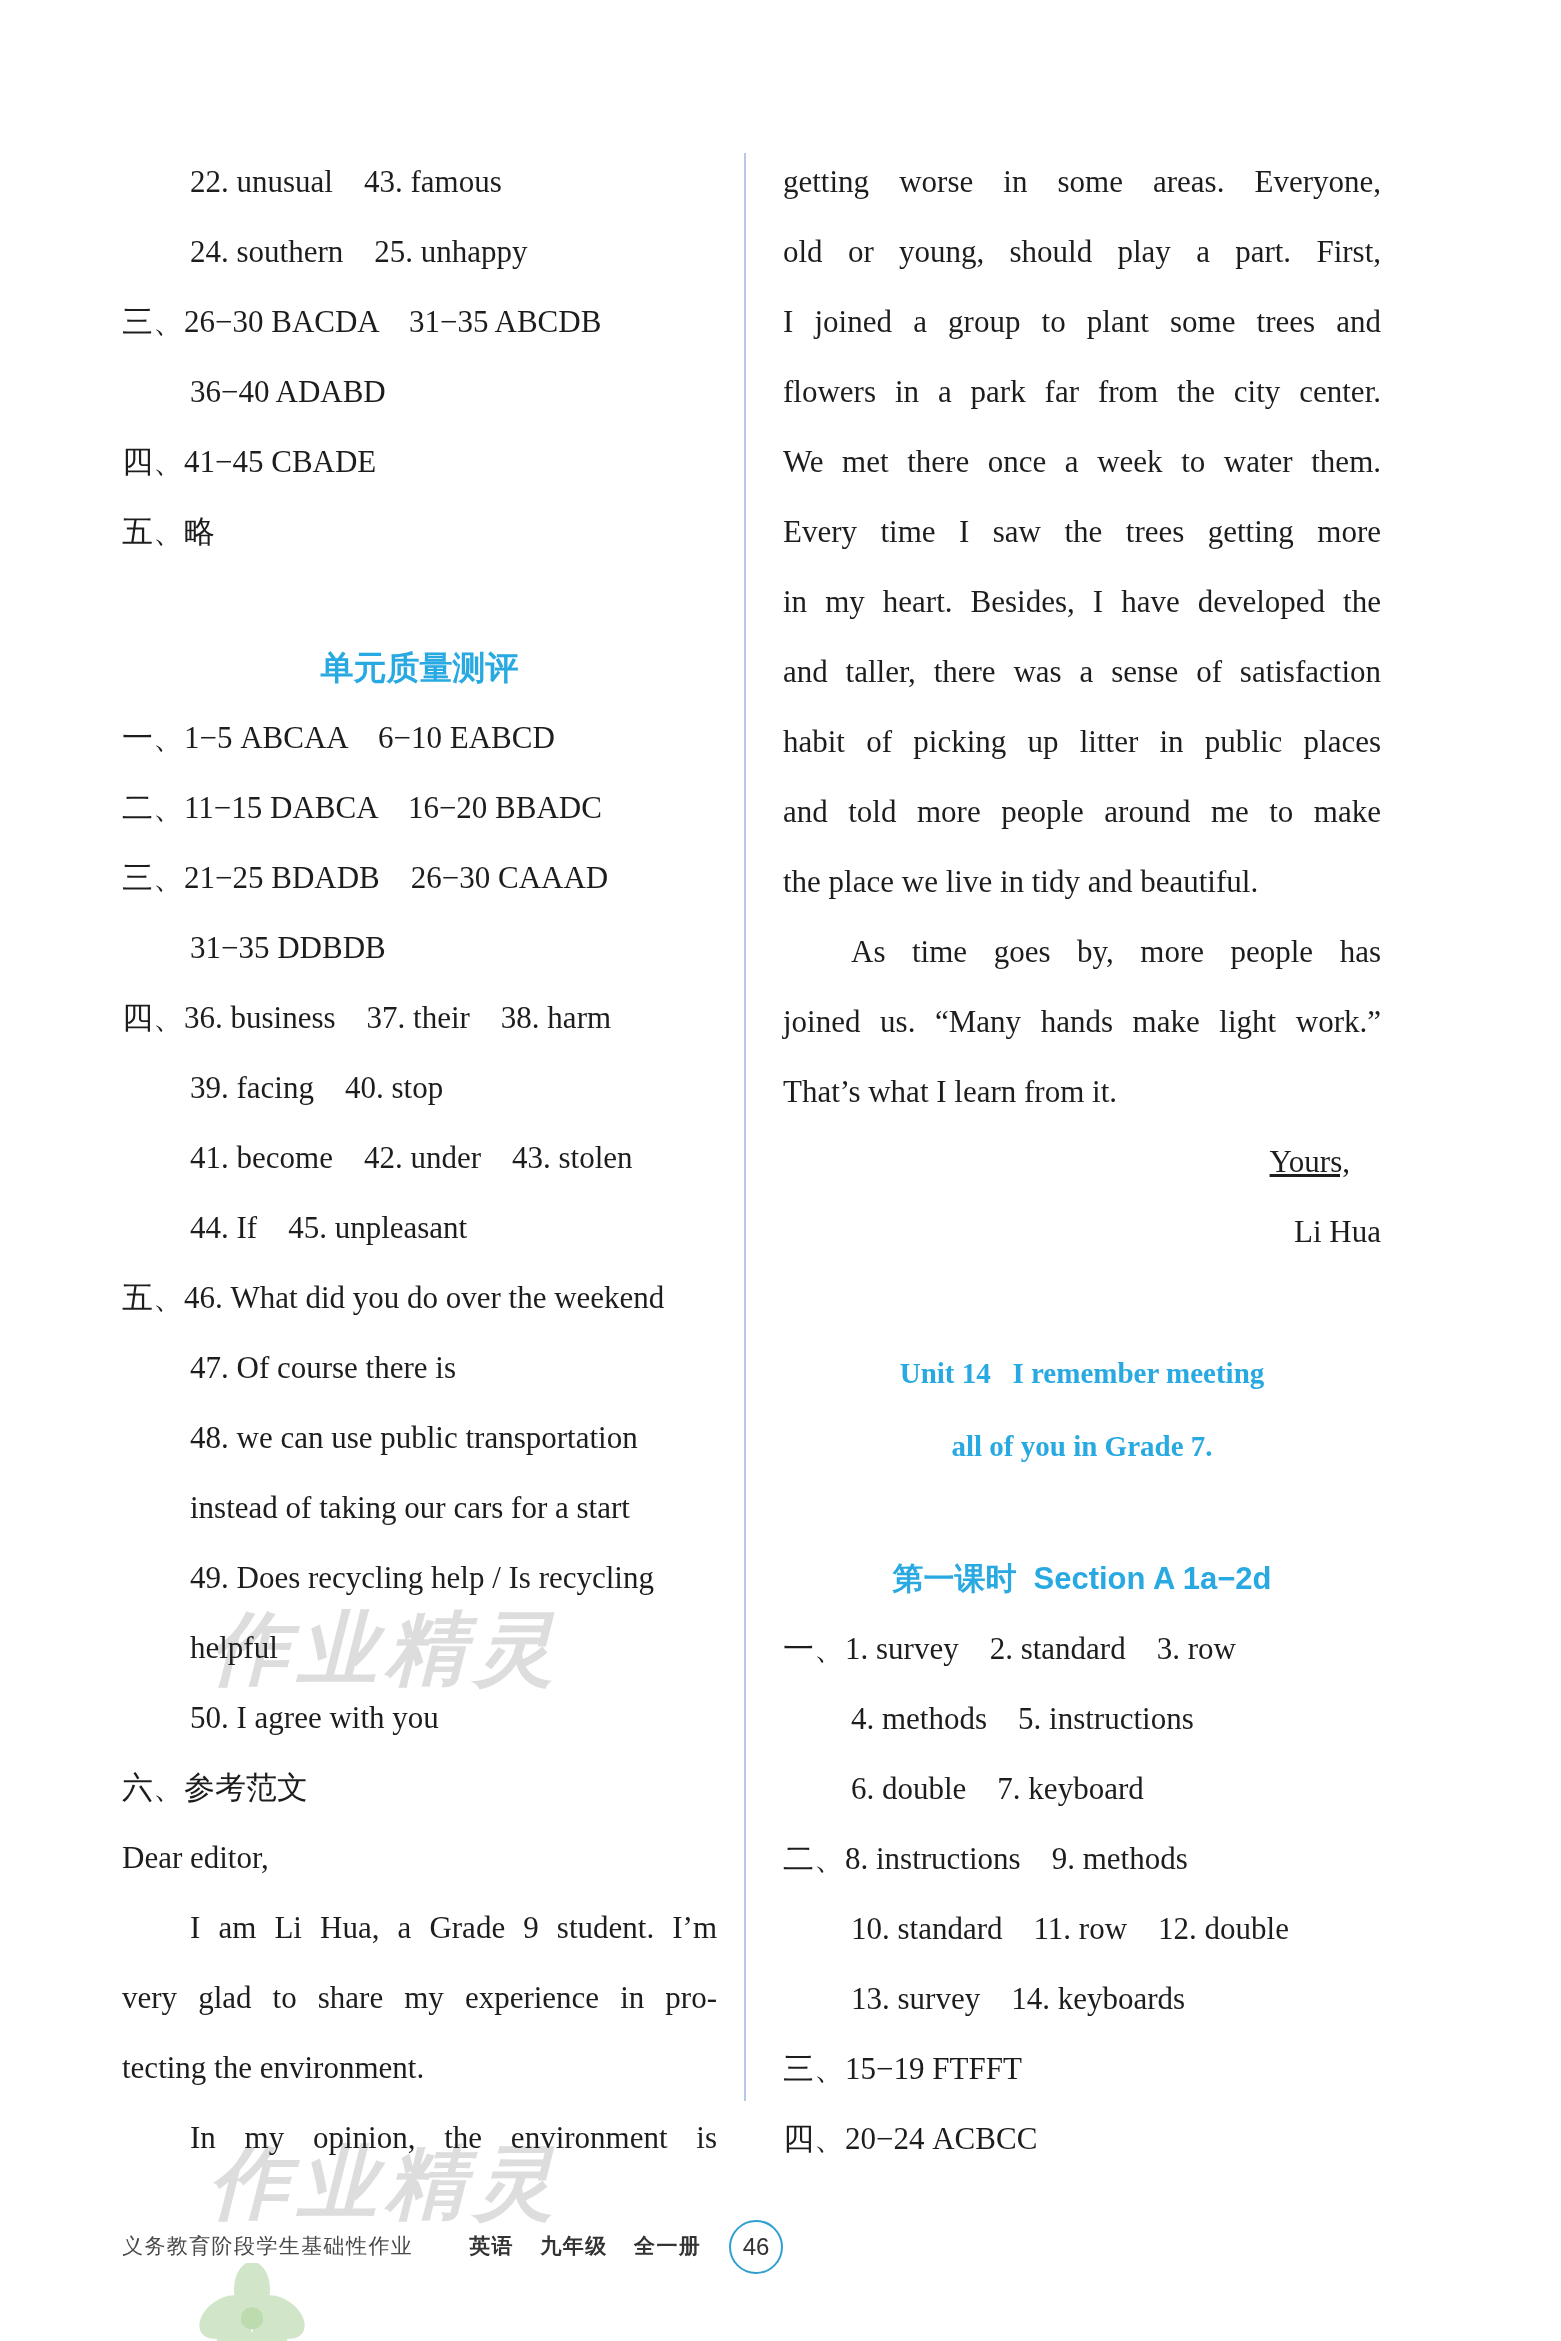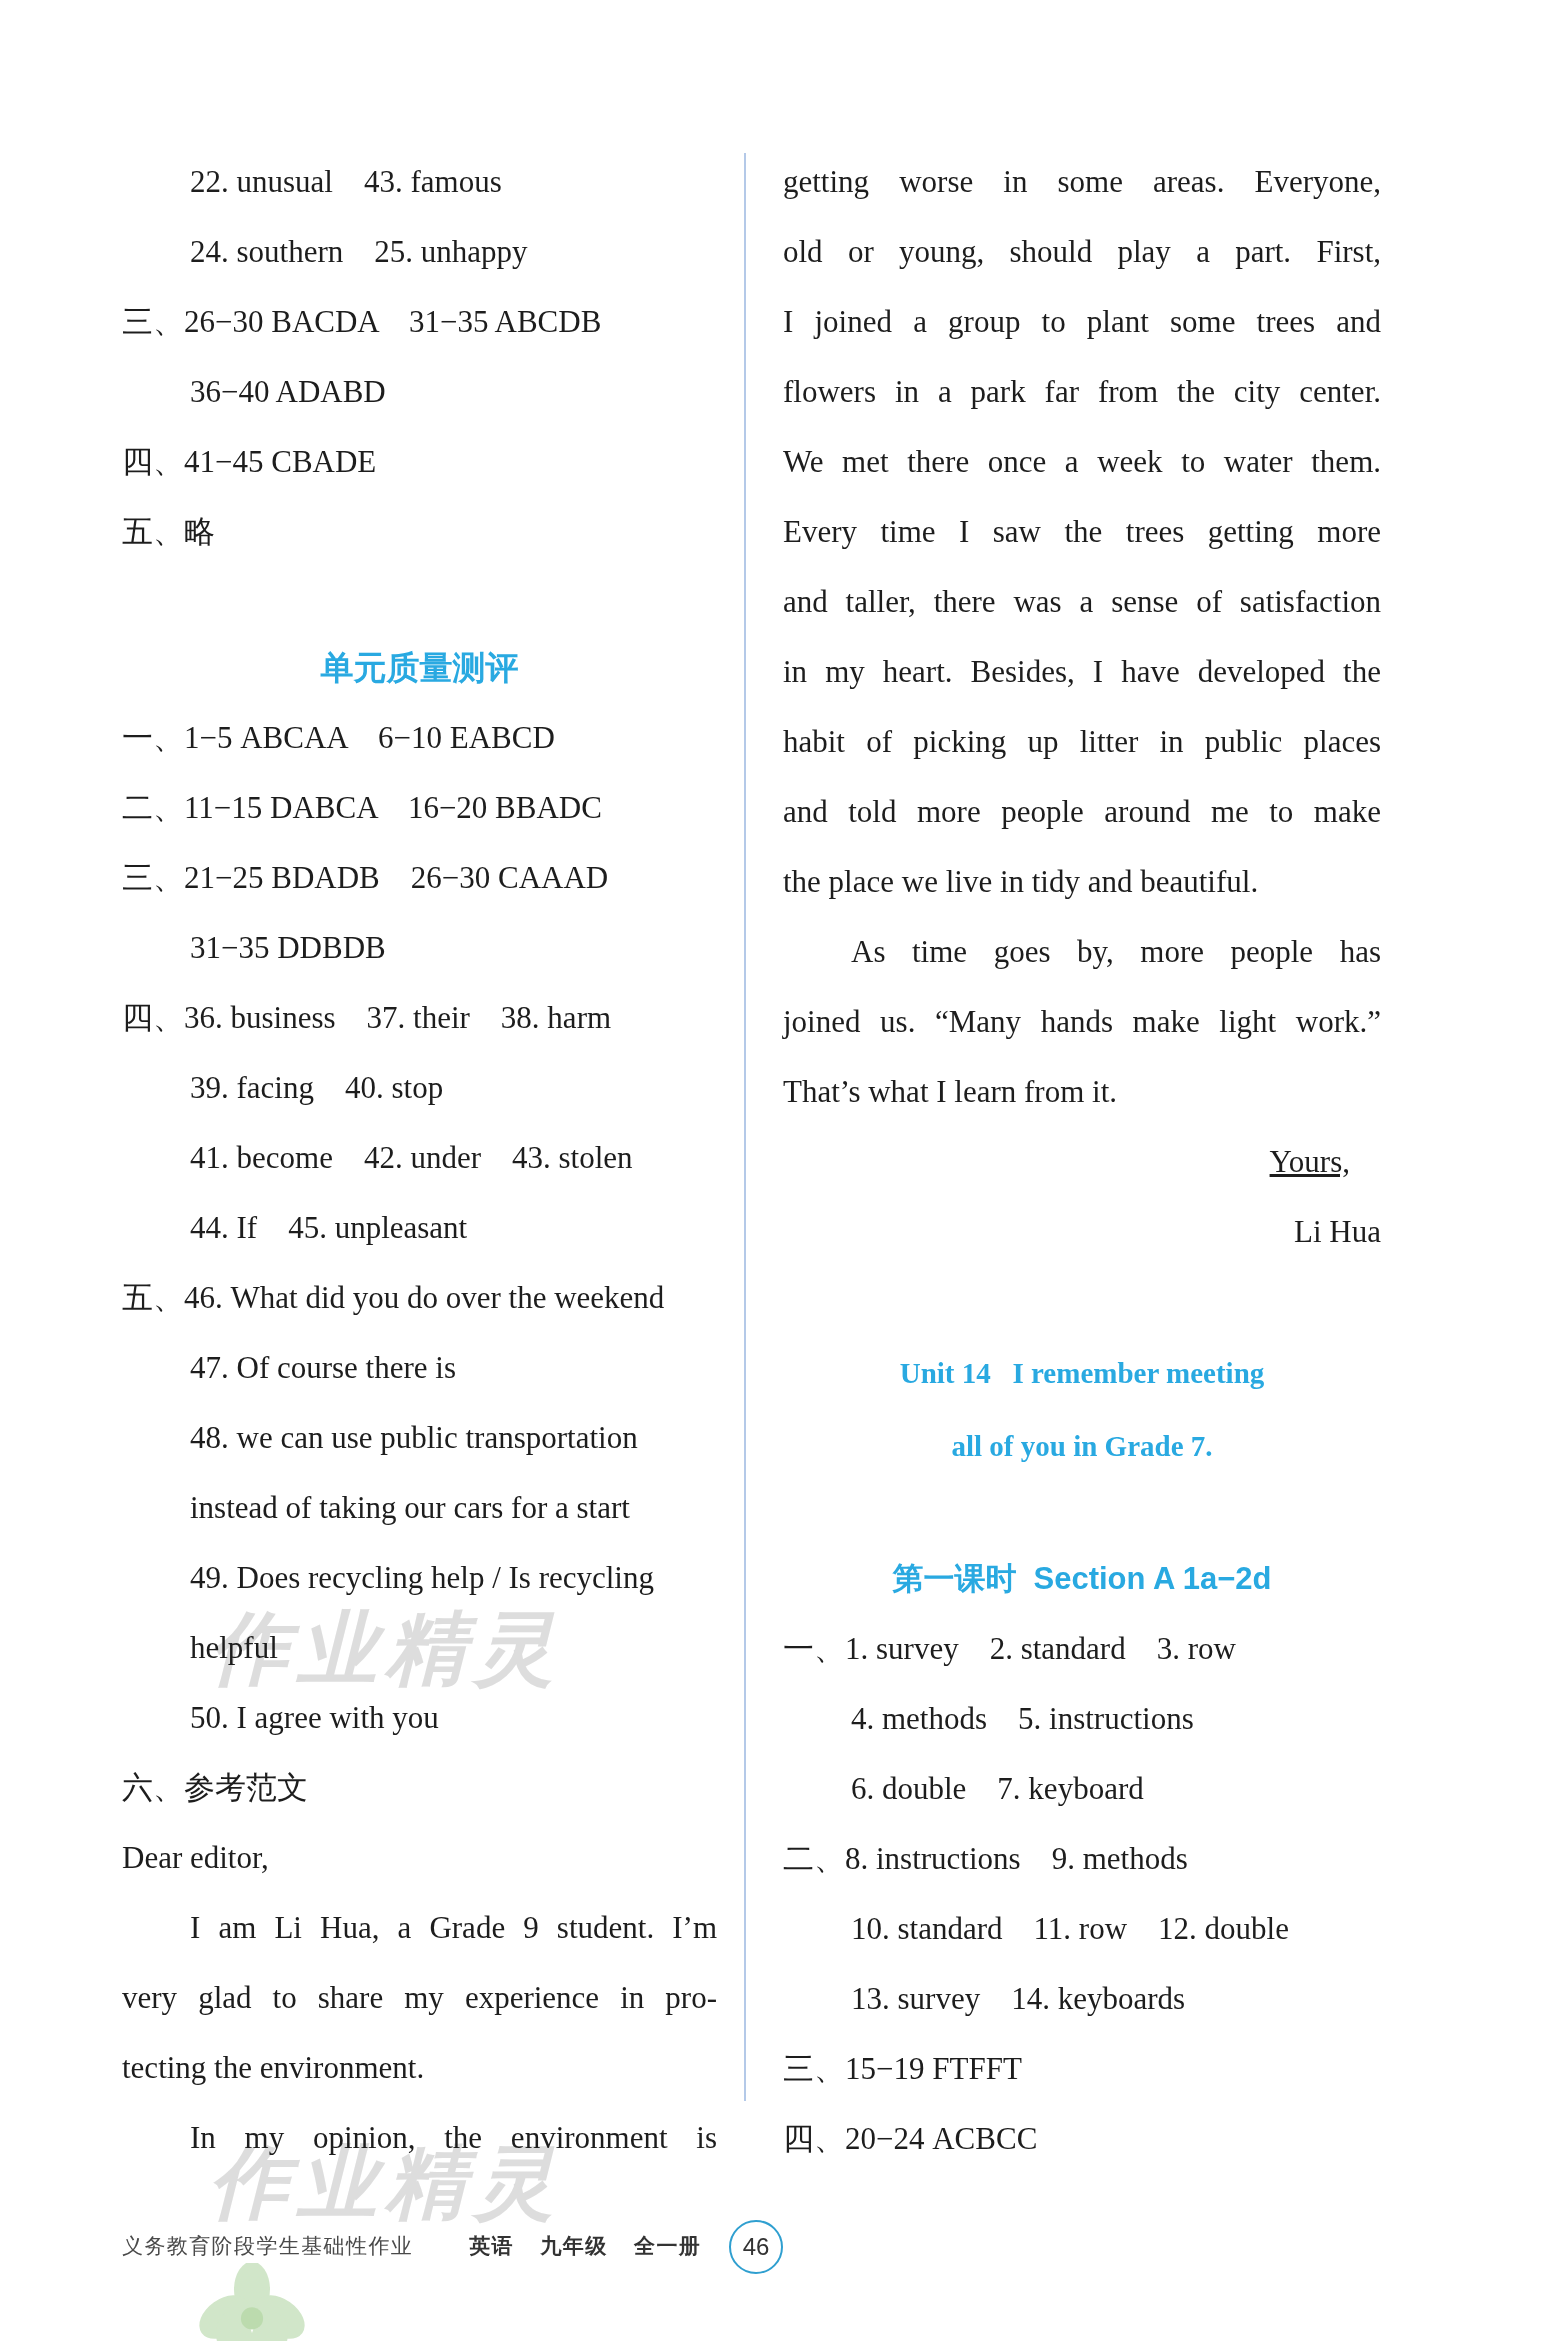--- a/index.html
+++ b/index.html
@@ -120,22 +120,22 @@
       <div class="ess">tecting the environment.</div>
       <div class="ess j find">In my opinion, the environment is</div>
     </div>
   <div class="col" id="col-right">
       <div class="ess j">getting worse in some areas. Everyone,</div>
       <div class="ess j">old or young, should play a part. First,</div>
       <div class="ess j">I joined a group to plant some trees and</div>
       <div class="ess j">flowers in a park far from the city center.</div>
       <div class="ess j">We met there once a week to water them.</div>
       <div class="ess j">Every time I saw the trees getting more</div>
+      <div class="ess j">in my heart. Besides, I have developed the</div>
       <div class="ess j">and taller, there was a sense of satisfaction</div>
-      <div class="ess j">in my heart. Besides, I have developed the</div>
       <div class="ess j">habit of picking up litter in public places</div>
       <div class="ess j">and told more people around me to make</div>
       <div class="ess">the place we live in tidy and beautiful.</div>
       <div class="ess j find">As time goes by, more people has</div>
       <div class="ess j">joined us. “Many hands make light work.”</div>
       <div class="ess">That’s what I learn from it.</div>
       <div class="ess r yr">Yours,</div>
       <div class="ess r">Li Hua</div>
       <div class="gap" style="height: 70px;"></div>
       <div class="unit">Unit 14   I remember meeting</div>

